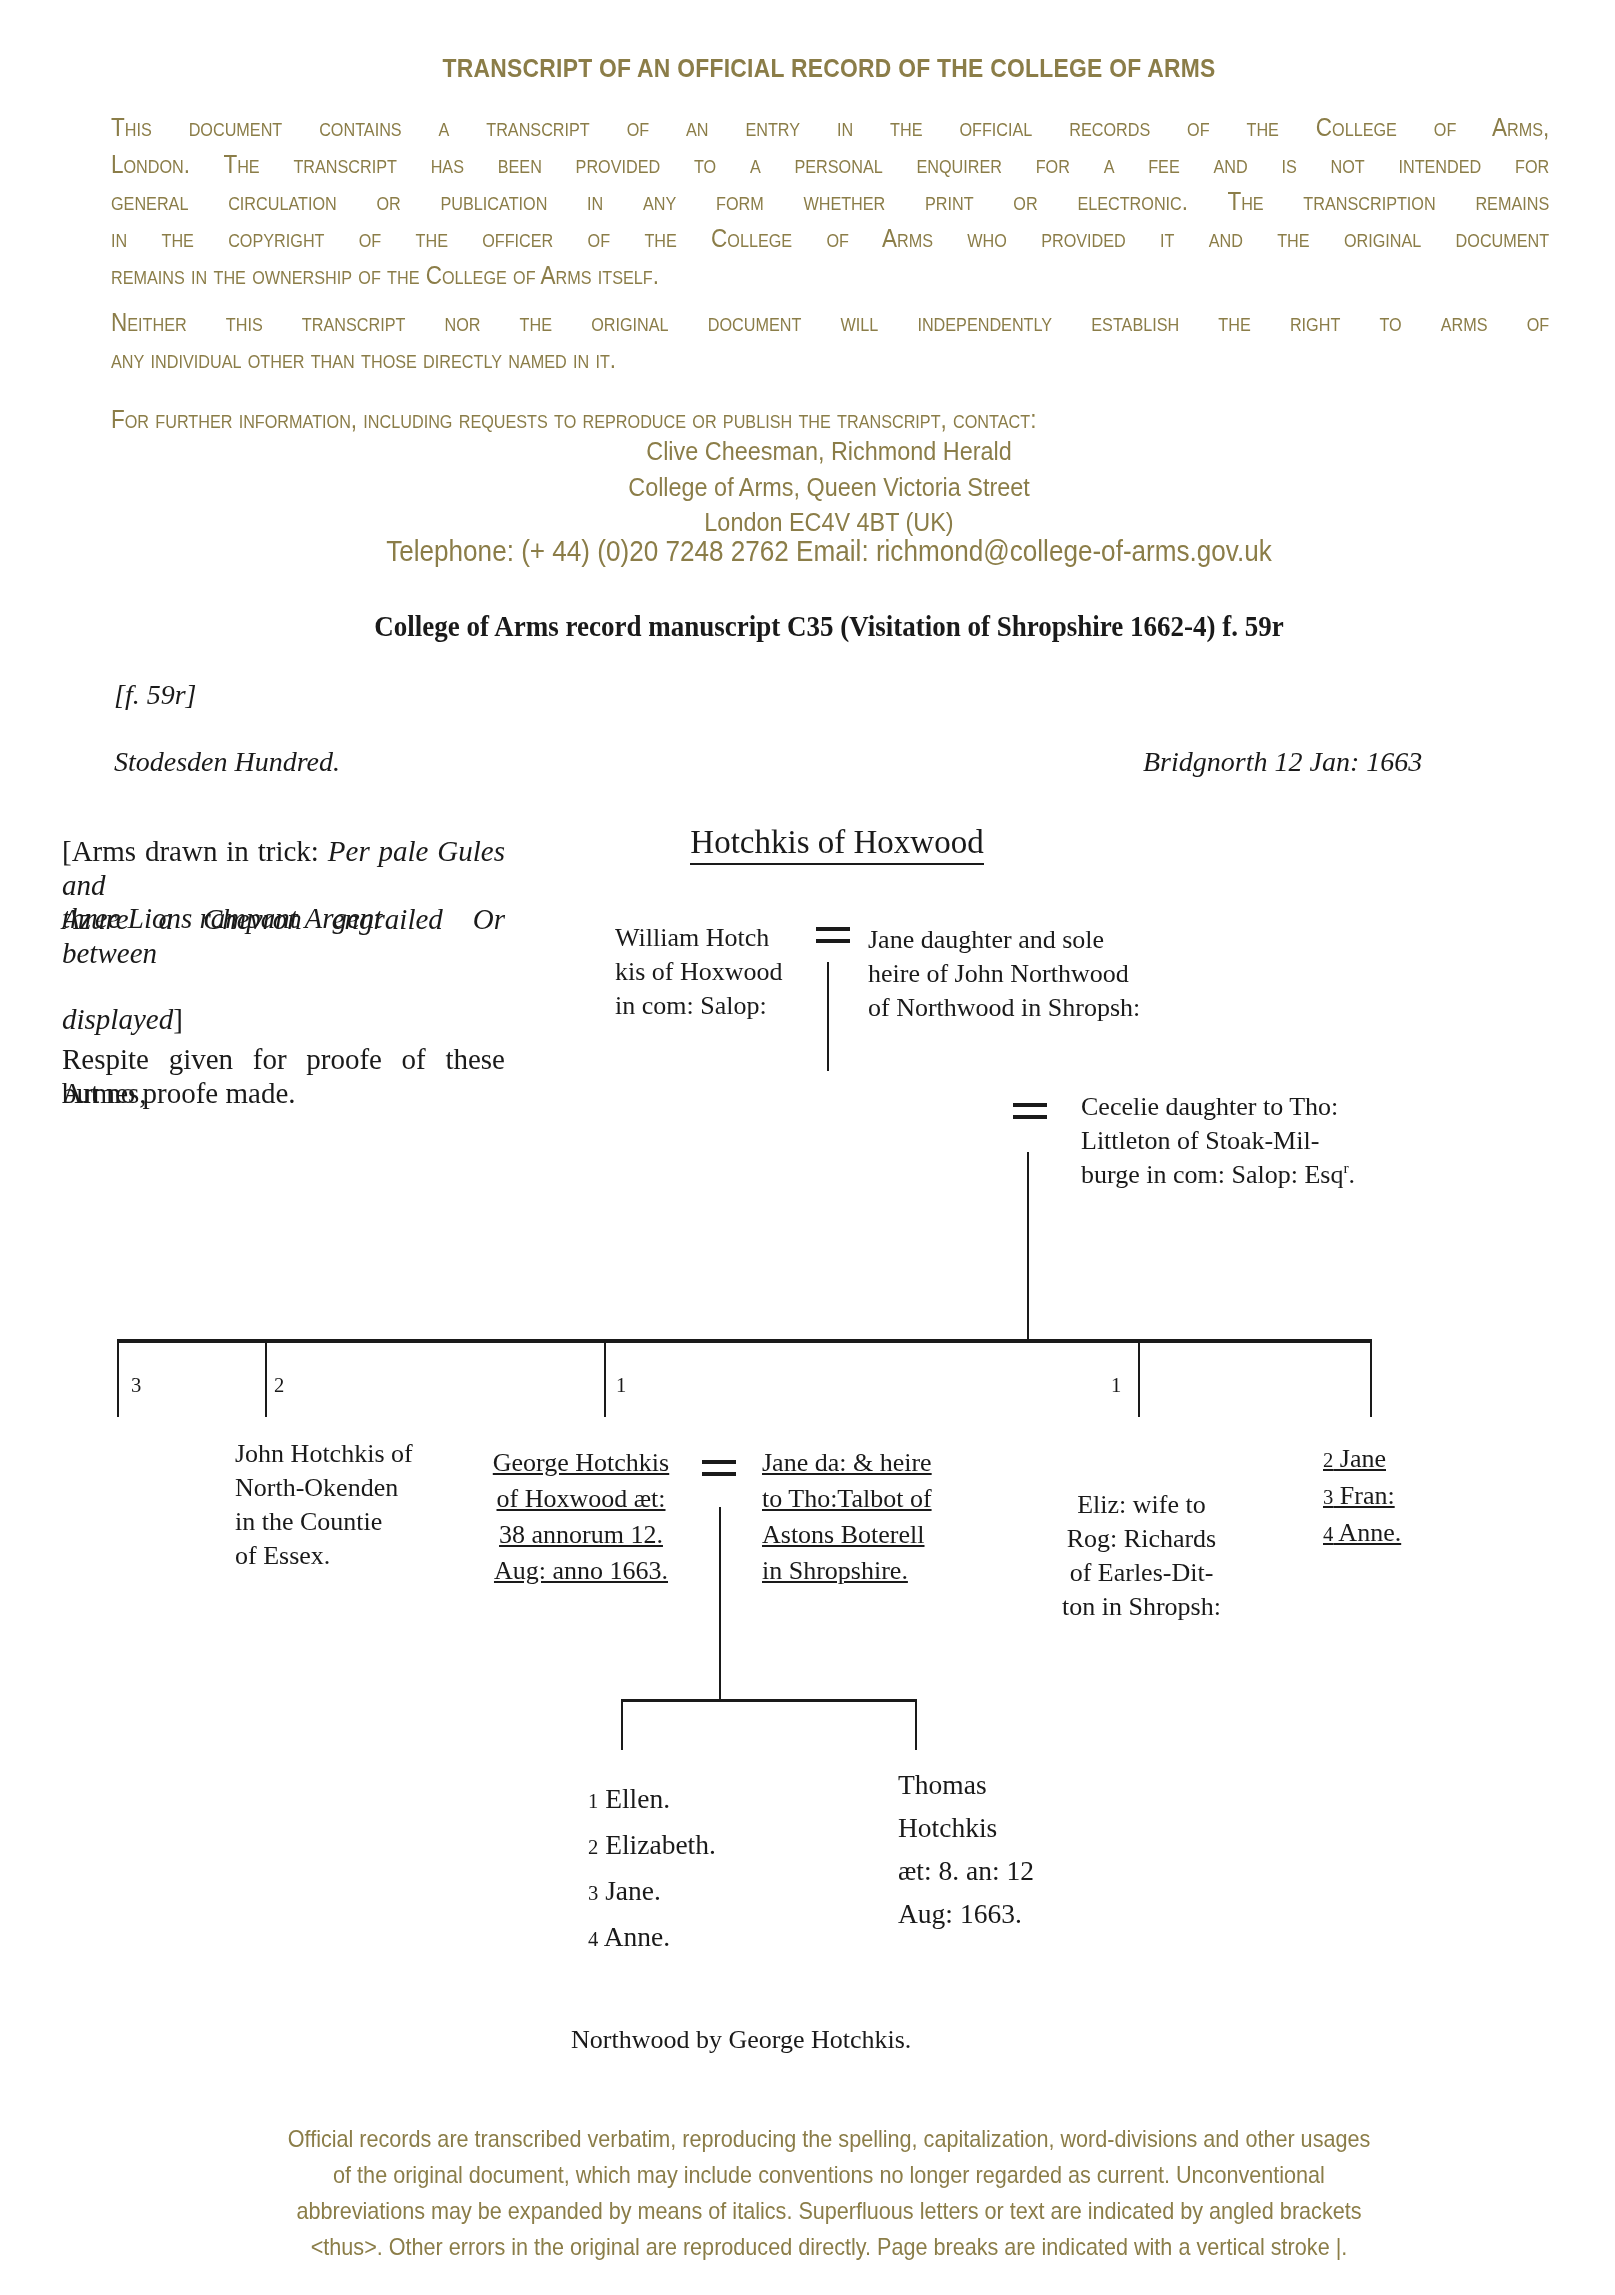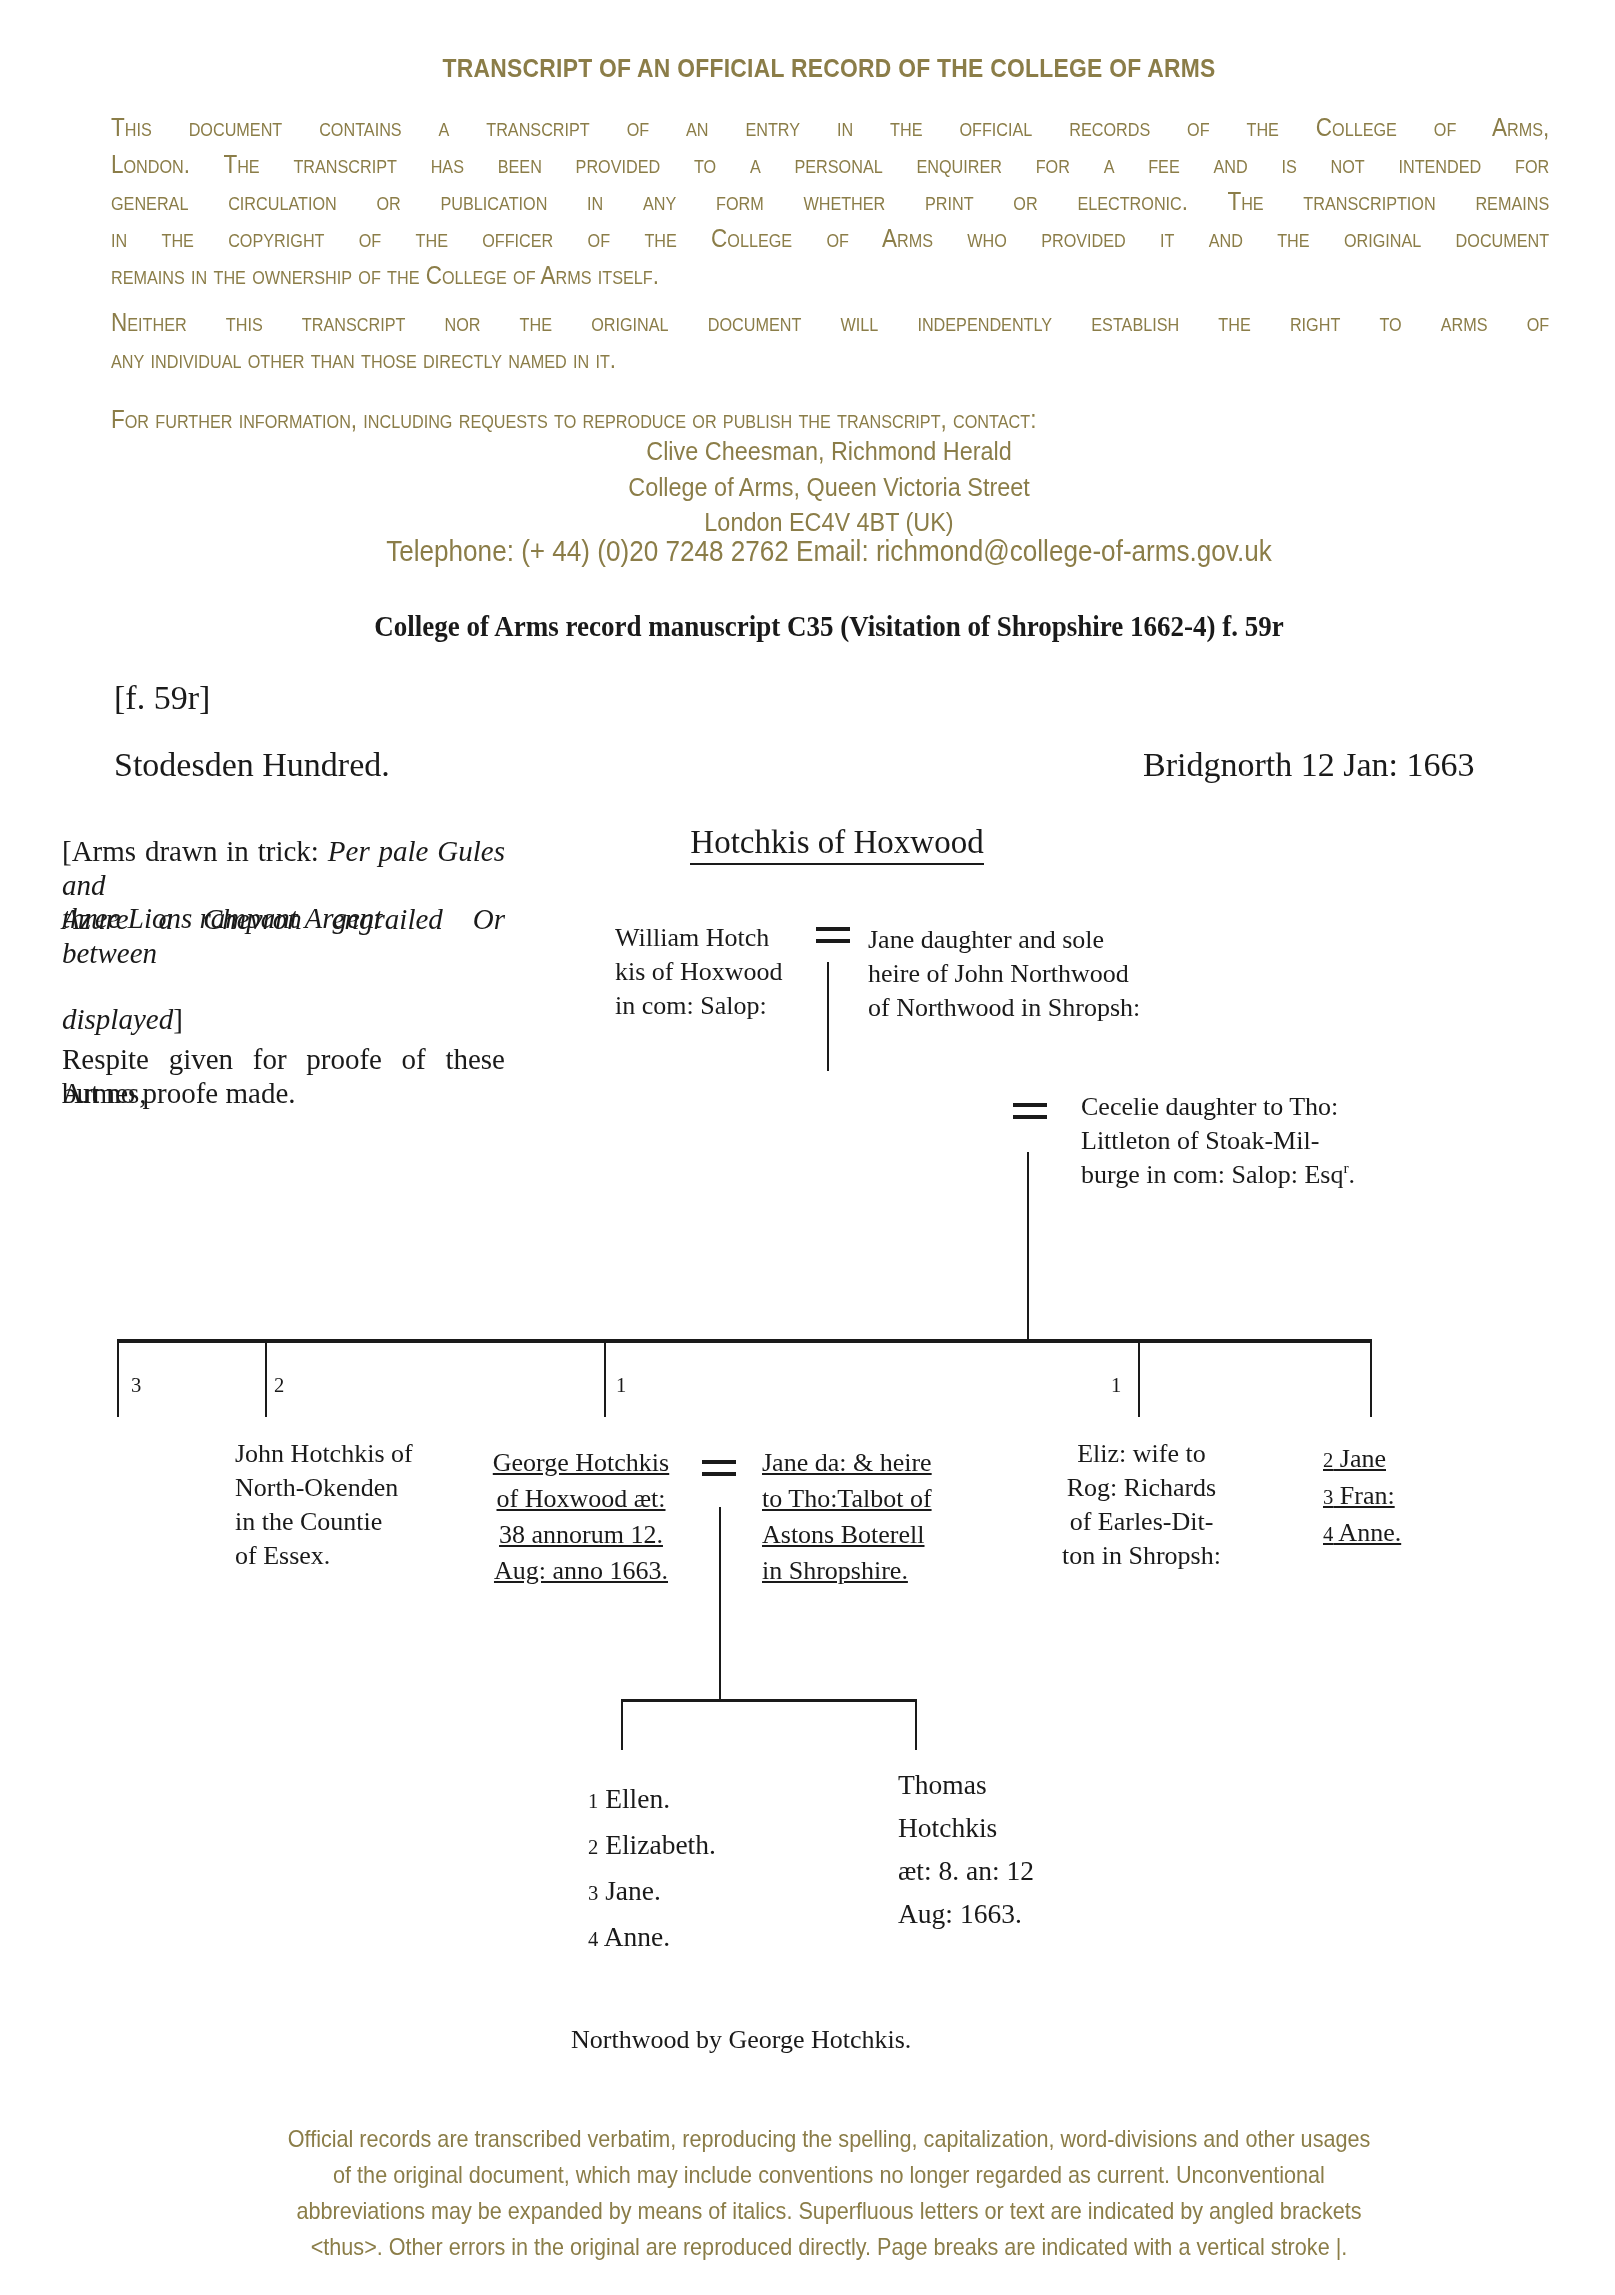--- a/index.html
+++ b/index.html
@@ -17,21 +17,21 @@
   .condL{left:111px;width:1598px;transform:scaleX(0.9);transform-origin:left top;}
   .condC{left:-69px;width:1796px;transform:scaleX(0.9);transform-origin:center top;text-align:center;}
   .olive{color:var(--olive);font-family:"Liberation Sans", sans-serif;}
   .sc{font-variant:small-caps;}
   .hdr{font-size:25.4px;font-weight:bold;letter-spacing:0.3px;}
   .body{font-size:25px;line-height:37px;}
   .j{text-align:justify;text-align-last:justify;}
   .contact{font-size:26px;line-height:35px;}
   .tel{font-size:29px;}
   .rtitle{font-family:"Liberation Serif", serif;color:var(--ink);font-weight:bold;font-size:30px;}
-  .serif{font-size:34px;white-space:nowrap;}
+  .serif{font-size:28px;white-space:nowrap;font-style:italic;}
   .arms{left:62px;width:443px;font-size:29px;line-height:34px;}
   .phead{font-size:33px;border-bottom:2.1px solid var(--ink);padding-bottom:3.4px;white-space:nowrap;}
   .hcenter{text-align:center;}
   .person{font-size:26px;line-height:34px;white-space:nowrap;}
   .lh52{line-height:36px;text-decoration:underline;}
   .pc{text-align:center;}
   .bigp{font-size:27.5px;line-height:43px;white-space:nowrap;}
   .num{font-size:20.6px;}
   .numlab{font-size:20.6px;}
   .vline{width:2.1px;background:var(--ink);}
@@ -94,21 +94,21 @@
 
   <div class="abs numlab" style="left:131px;top:1374px">3</div>
   <div class="abs numlab" style="left:274px;top:1374px">2</div>
   <div class="abs numlab" style="left:616px;top:1374px">1</div>
   <div class="abs numlab" style="left:1111px;top:1374px">1</div>
 
   <div class="abs person" style="left:235px;top:1437px">John Hotchkis of<br>North-Okenden<br>in the Countie<br>of Essex.</div>
   <div class="abs person pc lh52" style="left:474px;top:1445px;width:214px">George Hotchkis<br>of Hoxwood æt:<br>38 annorum 12.<br>Aug: anno 1663.</div>
   <div class="abs eq" style="left:702px;top:1460px"></div>
   <div class="abs person lh52" style="left:762px;top:1445px">Jane da: &amp; heire<br>to Tho:Talbot of<br>Astons Boterell<br>in Shropshire.</div>
-  <div class="abs person pc" style="left:1033px;top:1437px;width:217px">Eliz: wife to<br>Rog: Richards<br>of Earles-Dit-<br>ton in Shropsh:</div>
+  <div class="abs person pc" style="left:1033px;top:1488px;width:217px">Eliz: wife to<br>Rog: Richards<br>of Earles-Dit-<br>ton in Shropsh:</div>
   <div class="abs person lh52" style="left:1323px;top:1441px"><span class="num">2</span> Jane<br><span class="num">3</span> Fran:<br><span class="num">4</span> Anne.</div>
 
   <div class="abs vline" style="left:719px;top:1507px;height:194px"></div>
   <div class="abs hbar" style="left:621px;top:1699px;width:296px;height:2.7px"></div>
   <div class="abs vline" style="left:621px;top:1699px;height:51px"></div>
   <div class="abs vline" style="left:915px;top:1699px;height:51px"></div>
 
   <div class="abs bigp" style="left:588px;top:1777px"><span class="num">1</span> Ellen.<br><span class="num">2</span> Elizabeth.<br><span class="num">3</span> Jane.<br><span class="num">4</span> Anne.</div>
   <div class="abs bigp" style="left:898px;top:1763px">Thomas<br>Hotchkis<br>æt: 8. an: 12<br>Aug: 1663.</div>
 

